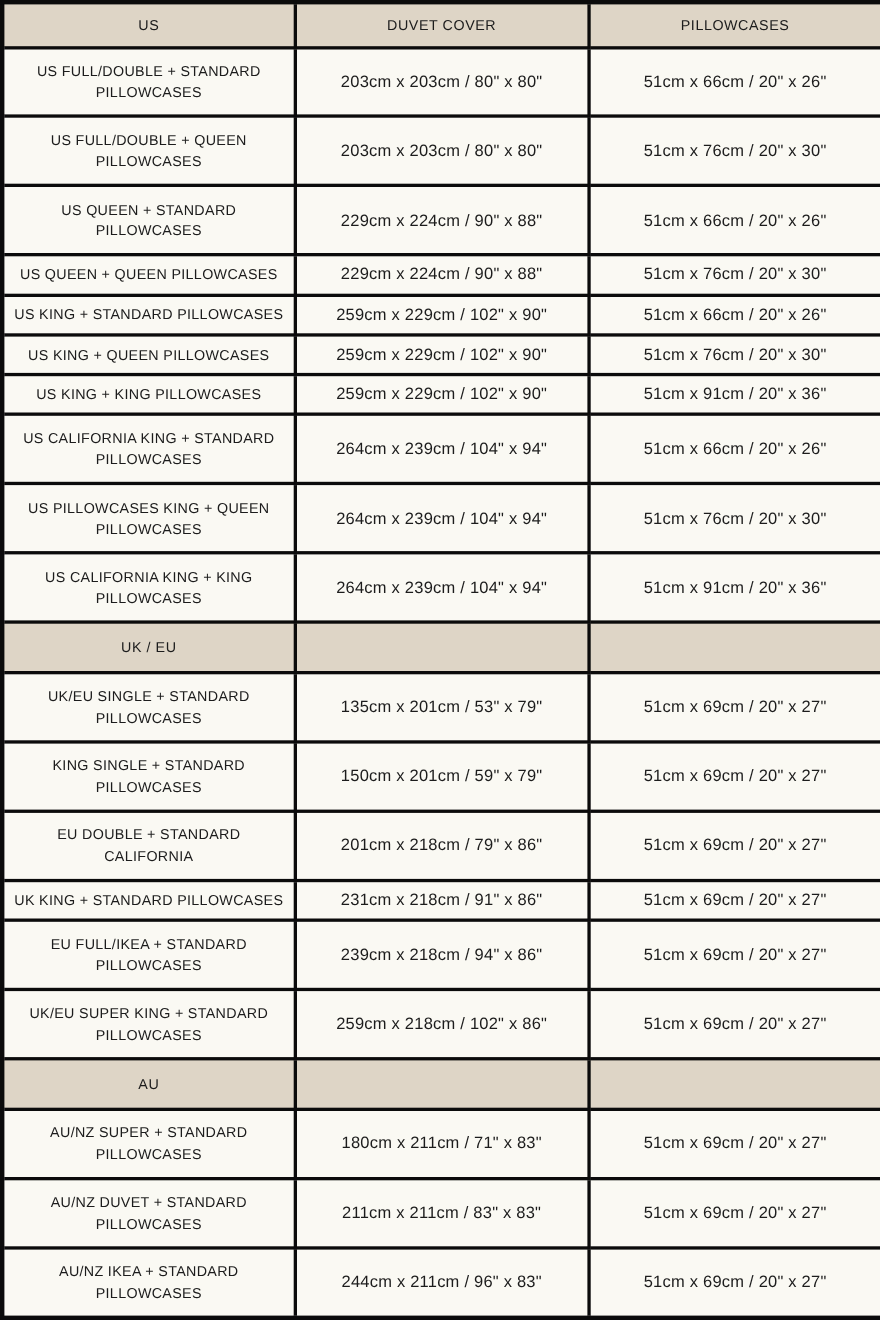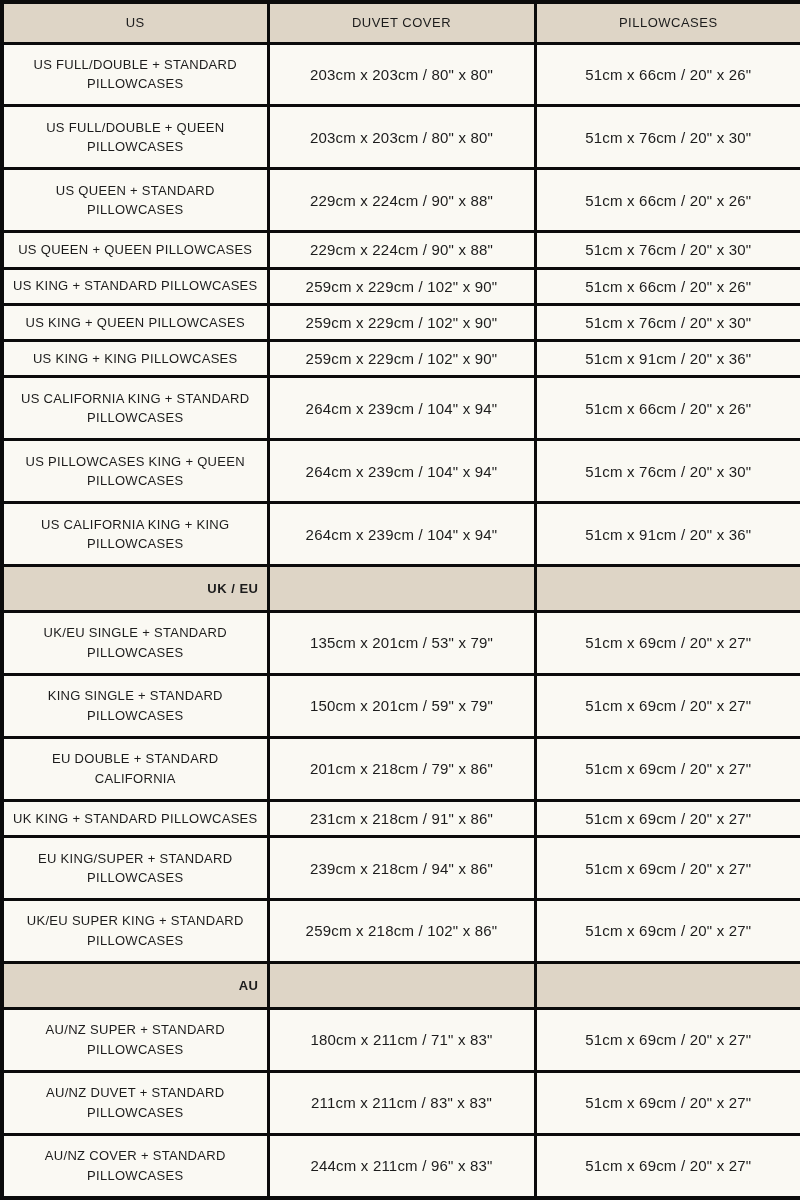--- a/index.html
+++ b/index.html
@@ -42,25 +42,24 @@
   td { font-size: 15px; letter-spacing: 0.2px; }
   td.c1 {
     font-size: 13px;
     letter-spacing: 0.3px;
     white-space: pre-line;
     line-height: 1.5;
   }
   tr.section { height: 46px; }
   tr.section td {
     background: var(--section-bg);
-    font-weight: bold;
+    font-weight: normal;
     font-size: 13px;
     letter-spacing: 0.5px;
     white-space: normal;
-    text-align: right;
   }
 </style>
 </head>
 <body>
 
 <table>
   <colgroup>
     <col style="width:266px">
     <col style="width:267px">
     <col style="width:267px">
@@ -146,21 +145,21 @@
         <td class="c1">EU DOUBLE + STANDARD CALIFORNIA</td>
         <td>201cm x 218cm / 79" x 86"</td>
         <td>51cm x 69cm / 20" x 27"</td>
       </tr>
       <tr>
         <td class="c1">UK KING + STANDARD PILLOWCASES</td>
         <td>231cm x 218cm / 91" x 86"</td>
         <td>51cm x 69cm / 20" x 27"</td>
       </tr>
       <tr>
-        <td class="c1">EU KING/SUPER + STANDARD PILLOWCASES</td>
+        <td class="c1">EU FULL/IKEA + STANDARD PILLOWCASES</td>
         <td>239cm x 218cm / 94" x 86"</td>
         <td>51cm x 69cm / 20" x 27"</td>
       </tr>
       <tr>
         <td class="c1">UK/EU SUPER KING + STANDARD
 PILLOWCASES</td>
         <td>259cm x 218cm / 102" x 86"</td>
         <td>51cm x 69cm / 20" x 27"</td>
       </tr>
       <tr class="section">
@@ -174,18 +173,18 @@
         <td>180cm x 211cm / 71" x 83"</td>
         <td>51cm x 69cm / 20" x 27"</td>
       </tr>
       <tr>
         <td class="c1">AU/NZ DUVET + STANDARD
 PILLOWCASES</td>
         <td>211cm x 211cm / 83" x 83"</td>
         <td>51cm x 69cm / 20" x 27"</td>
       </tr>
       <tr>
-        <td class="c1">AU/NZ COVER + STANDARD PILLOWCASES</td>
+        <td class="c1">AU/NZ IKEA + STANDARD PILLOWCASES</td>
         <td>244cm x 211cm / 96" x 83"</td>
         <td>51cm x 69cm / 20" x 27"</td>
       </tr>
     </tbody>
 </table>
 
 </body></html>

